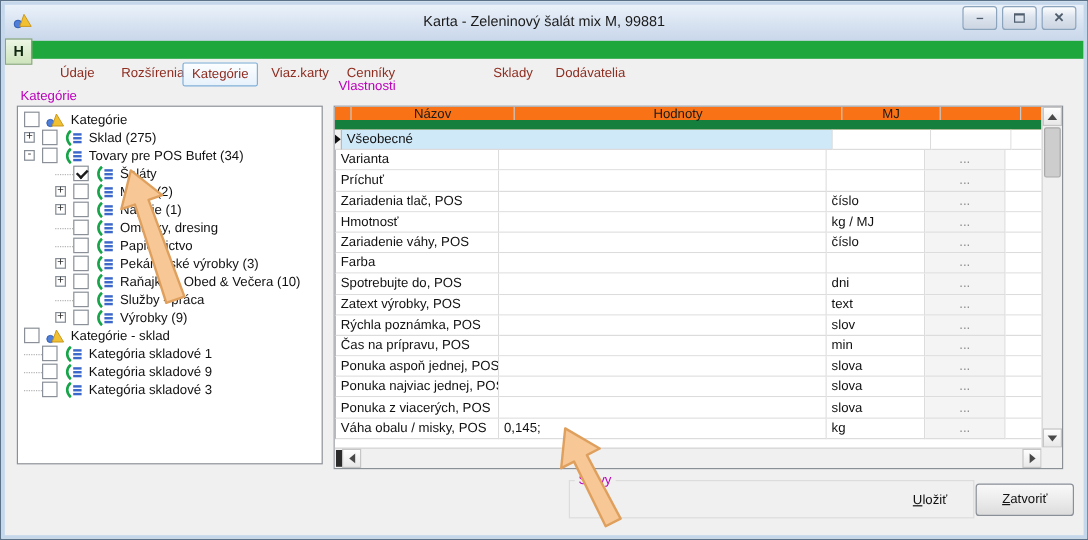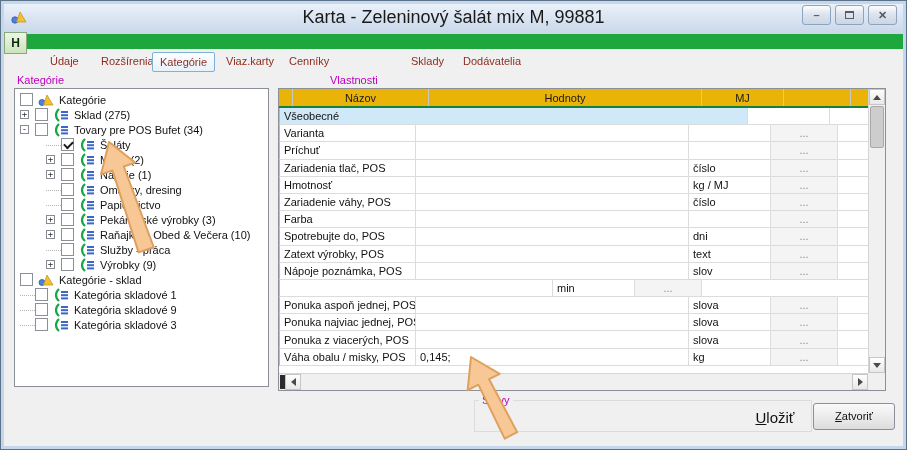--- a/index.html
+++ b/index.html
@@ -7,58 +7,58 @@
   .window{
     position:relative;width:907px;height:450px;overflow:hidden;
     font-family:"Liberation Sans",sans-serif;font-size:11px;color:#111;
     background:#f0f0f0;border:1px solid #5b7289;
   }
   .frame-overlay{position:absolute;inset:0;border:3px solid #c5d7eb;pointer-events:none;z-index:90;}
   
   .titlebar{position:absolute;left:0;top:0;right:0;height:33px;
     background:linear-gradient(#eef4fb,#d3dfef 70%,#c9d7ea);display:flex;align-items:center;}
   .app-icon{margin-left:10px;width:16px;height:15px;flex:none;z-index:2;}
-  .title{position:absolute;left:0;right:0;text-align:center;font-size:18px;color:#1a1a1a;}
+  .title{position:absolute;left:0;right:0;text-align:center;font-size:12px;color:#1a1a1a;}
   .winbtns{position:absolute;right:9px;top:4px;display:flex;gap:4px;z-index:3;}
   .winbtn{width:29px;height:20px;border:1px solid #8da4bd;border-radius:3px;
     background:linear-gradient(#fefefe,#dde4ee 45%,#ccd5e2);
     display:flex;align-items:center;justify-content:center;
     color:#4f5d6d;font-size:11px;font-weight:bold;line-height:1;}
   .ico-max{width:9px;height:8px;border:1px solid #4f5d6d;border-top-width:2px;background:transparent;}
   
   .greenbar{position:absolute;left:3px;right:3px;top:33px;height:15px;background:#1ea73c;}
   .hbtn{position:absolute;left:3px;top:31px;width:23px;height:22px;z-index:10;
     background:linear-gradient(#edf6e5,#cde4bc);border:1px solid #89a87b;
     display:flex;align-items:center;justify-content:center;font-weight:bold;font-size:12px;color:#102810;}
   
   .tabs{position:absolute;left:0;top:50px;right:0;height:22px;text-decoration:underline;}
   .tab{position:absolute;top:1px;padding:3px 7px;color:#8e2d20;cursor:default;white-space:nowrap;}
   .tab.selected{border:1px solid #7fb0da;border-radius:2px;background:linear-gradient(#fcfeff,#e7f2fb);}
   .t0{left:42px}.t1{left:93px}.t2{left:151px}.t3{left:218px}.t4{left:281px}.t5{left:403px}.t6{left:455px}
   
   .panel-label{position:absolute;color:#bc00bc;}
   .lbl-categories{left:16px;top:73px;}
-  .lbl-props{left:281px;top:73px;margin-left:48px;}
+  .lbl-props{left:281px;top:65px;}
   
   .treebox{position:absolute;left:13px;top:87px;width:255px;height:299px;background:#fff;
     border:1px solid #8b9097;padding-top:3px;overflow:hidden;}
   .tree-row{height:15px;display:flex;align-items:center;white-space:nowrap;}
   .lvl0{margin-left:5px}.lvl1{margin-left:5px}.lvl2{margin-left:31px}
   .expand-box{width:9px;height:9px;border:1px solid #848b94;background:#fff;flex:none;margin-right:6px;
     font-family:"DejaVu Sans Mono",monospace;font-size:9px;line-height:7px;text-align:center;color:#333;}
   .stub{width:15px;flex:none;border-top:1px dotted #b5b5b5;height:1px;align-self:center;margin-top:1px;}
   .cb{width:13px;height:13px;border:1px solid #8a8f98;background:#fff;margin-right:5px;flex:none;position:relative;}
   .cb.checked::after{content:'';position:absolute;left:2px;top:2px;width:7px;height:4px;
     border-left:2px solid #1a1a1a;border-bottom:2px solid #1a1a1a;transform:rotate(-45deg);}
   .ticon{width:16px;height:14px;margin-right:5px;flex:none;}
   .tlabel{color:#111;}
   
   .tablebox{position:absolute;left:277px;top:87px;width:608px;height:303px;background:#fff;border:1px solid #8b9097;}
   .grid{position:absolute;left:0;top:0;right:17px;bottom:17px;overflow:hidden;background:#fff;}
-  .ghead{display:flex;height:19px;border-bottom:2px solid #15803d;background:#eab308;}
+  .ghead{display:flex;height:19px;border-bottom:8px solid #15803d;background:#f97316;}
   .hc{border-right:1px solid #c9c9c9;display:flex;align-items:center;justify-content:center;color:#1a1a1a;}
   .w-gut{width:14px;flex:none}.w-name{width:136px;flex:none}.w-val{width:273px;flex:none}
   .w-mj{width:82px;flex:none}.w-more{width:67px;flex:none}.w-fill{flex:1}
   .trow{display:flex;height:17.2px;}
   .c{border-right:1px solid #dcdcdc;border-bottom:1px solid #dcdcdc;display:flex;align-items:center;
     padding:0 4px;overflow:hidden;white-space:nowrap;background:#fff;}
   .c.gut{background:#f2f2f2;border-right:1px solid #b9b9b9;padding:0;justify-content:center;}
   .c.more{justify-content:center;color:#8d8d8d;background:#f4f4f4;}
   .c.fill{border-right:none;background:#fff;}
   .c.merged{background:#cfe9f8;}
@@ -73,21 +73,21 @@
   .tri-up{width:0;height:0;border-left:4px solid transparent;border-right:4px solid transparent;border-bottom:5px solid #4a4a4a;}
   .tri-down{width:0;height:0;border-left:4px solid transparent;border-right:4px solid transparent;border-top:5px solid #4a4a4a;}
   .tri-left{width:0;height:0;border-top:4px solid transparent;border-bottom:4px solid transparent;border-right:5px solid #4a4a4a;}
   .tri-right{width:0;height:0;border-top:4px solid transparent;border-bottom:4px solid transparent;border-left:5px solid #4a4a4a;}
   .vthumb{position:absolute;top:17px;left:1px;right:1px;height:42px;background:#cdcdcd;border:1px solid #a9a9a9;border-radius:2px;}
   .hdark{position:absolute;left:1px;top:1px;bottom:1px;width:5px;background:#2b2b2b;}
   
   .groupbox{position:absolute;left:473px;top:399px;width:338px;height:32px;border:1px solid #dcdcdc;}
   .grouplabel{position:absolute;left:478px;top:393px;background:#f0f0f0;padding:0 3px;color:#bc00bc;z-index:5;}
   .savebtn{position:absolute;left:746px;top:405px;width:56px;height:23px;background:transparent;border:none;
-    font-size:15px;color:#111;text-align:center;line-height:23px;cursor:default;}
+    font-size:11px;color:#111;text-align:center;line-height:23px;cursor:default;}
   .closebtn{position:absolute;left:812px;top:402px;width:82px;height:27px;border:1px solid #8a8f98;border-radius:3px;
     background:linear-gradient(#f9f9f9,#e9e9e9 60%,#dcdcdc);font-size:11px;color:#111;text-align:center;line-height:25px;cursor:default;}
   
   .arrow{position:absolute;z-index:100;pointer-events:none;}
   .arrow1{left:86px;top:139px;transform:rotate(-19deg);transform-origin:22px 2px;}
   .arrow2{left:448px;top:354px;transform:rotate(-27deg);transform-origin:22px 2px;}
 </style>
 </head>
 <body>
 
@@ -310,21 +310,21 @@
         <div class="hc w-val">Hodnoty</div>
         <div class="hc w-mj">MJ</div>
         <div class="hc w-more"></div>
         <div class="hc w-fill" style="border-right:none"></div>
       </div>
       <div id="grid-rows">
           <div class="trow">
             <div class="c gut">
               <span class="sel-marker"></span>
             </div>
-            <div class="c merged" style="width: 468px; flex: 0 0 auto;">Všeobecné</div>
+            <div class="c merged" style="width: 409px; flex: 0 0 auto;">Všeobecné</div>
             <div class="c w-mj"></div>
             <div class="c w-more"></div>
             <div class="c fill w-fill"></div>
           </div>
           <div class="trow">
             <div class="c gut"></div>
             <div class="c w-name">Varianta</div>
             <div class="c w-val"></div>
             <div class="c w-mj"></div>
             <div class="c w-more more">...</div>
@@ -381,28 +381,29 @@
           <div class="trow">
             <div class="c gut"></div>
             <div class="c w-name">Zatext výrobky, POS</div>
             <div class="c w-val"></div>
             <div class="c w-mj">text</div>
             <div class="c w-more more">...</div>
             <div class="c fill w-fill"></div>
           </div>
           <div class="trow">
             <div class="c gut"></div>
-            <div class="c w-name">Nápoje poznámka, POS</div>
+            <div class="c w-name">Rýchla poznámka, POS</div>
             <div class="c w-val"></div>
             <div class="c w-mj">slov</div>
             <div class="c w-more more">...</div>
             <div class="c fill w-fill"></div>
           </div>
           <div class="trow">
             <div class="c gut"></div>
+            <div class="c w-name">Čas na prípravu, POS</div>
             <div class="c w-val"></div>
             <div class="c w-mj">min</div>
             <div class="c w-more more">...</div>
             <div class="c fill w-fill"></div>
           </div>
           <div class="trow">
             <div class="c gut"></div>
             <div class="c w-name">Ponuka aspoň jednej, POS</div>
             <div class="c w-val"></div>
             <div class="c w-mj">slova</div>

